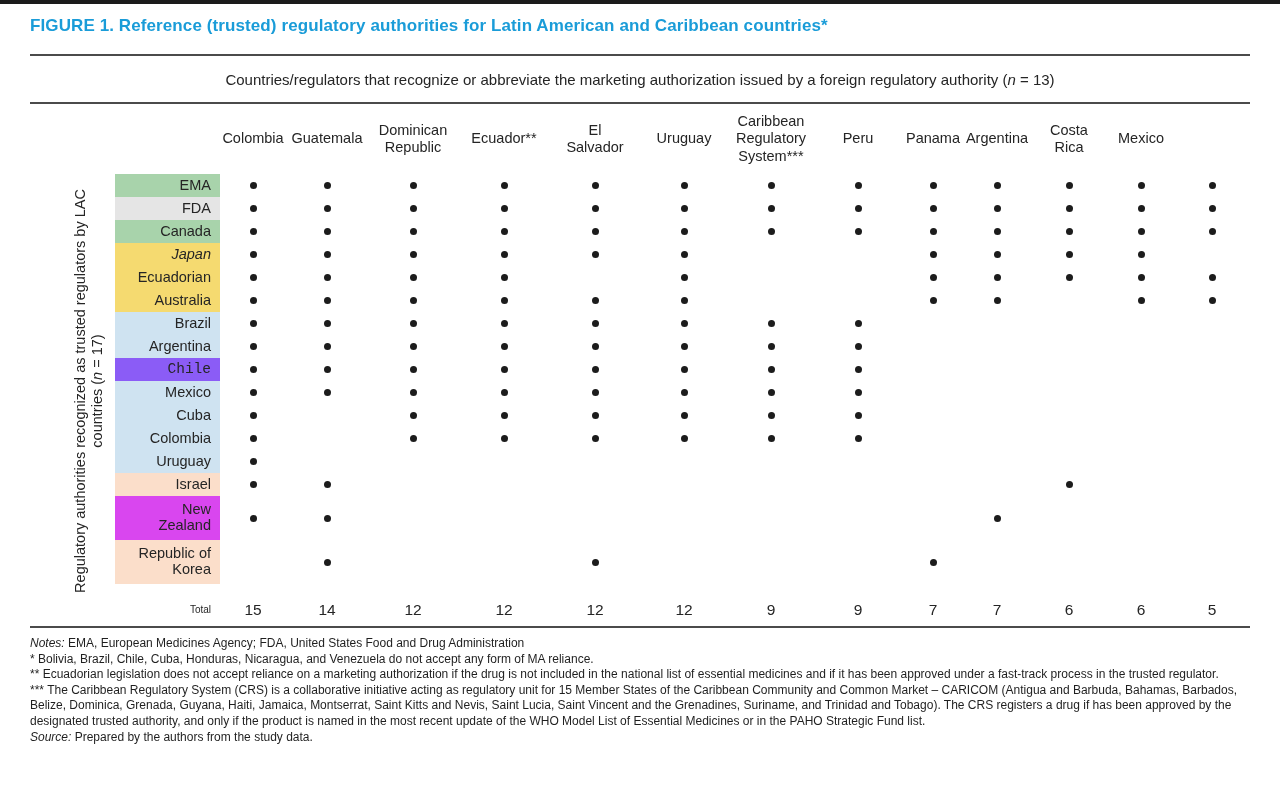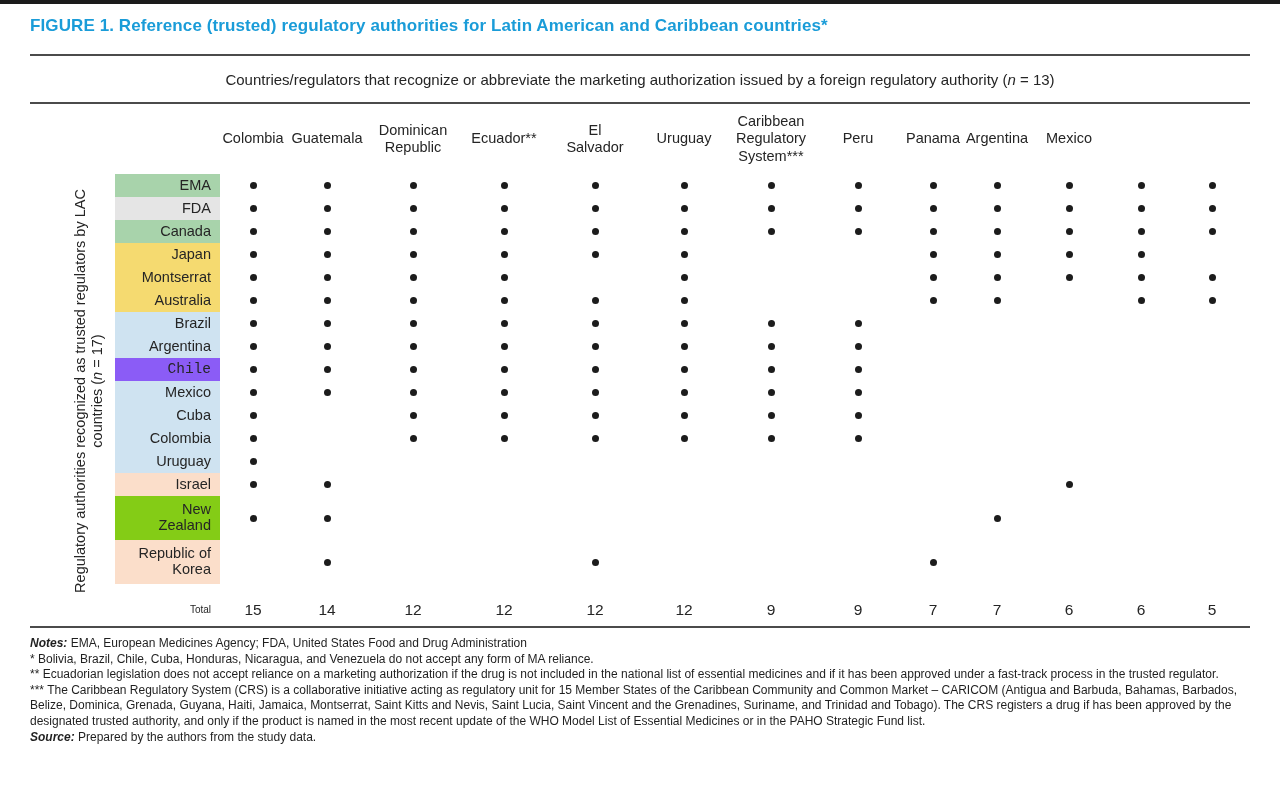--- a/index.html
+++ b/index.html
@@ -42,21 +42,21 @@
   .total-label{font-size:10px;background:transparent !important;}
   .total-value{font-size:15.5px;}
   .dot{width:7px;height:7px;border-radius:50%;background:#1c1c1c;display:block;}
   .axis-label{
     position:absolute;left:-158px;top:270px;width:433px;
     text-align:center;font-size:14.5px;line-height:17px;
     transform:rotate(-90deg);
   }
   .notes{margin-top:8px;font-size:12px;line-height:15.6px;color:#1f1f1f;}
   .notes p{margin:0;}
-  .lead{font-weight:700;font-style:italic;}
+  .lead{font-weight:400;font-style:italic;}
 </style>
 </head>
 <body>
 
 <div class="top-strip"></div>
 
 <div class="page">
 
   <div class="title" style="color: rgb(26, 156, 216);">FIGURE 1. Reference (trusted) regulatory authorities for Latin American and Caribbean countries*</div>
 
@@ -81,20 +81,22 @@
         <div class="cell header-cell">Ecuador**</div>
         <div class="cell header-cell">El
 Salvador</div>
         <div class="cell header-cell">Uruguay</div>
         <div class="cell header-cell">Caribbean
 Regulatory
 System***</div>
         <div class="cell header-cell">Peru</div>
         <div class="cell header-cell">Panama</div>
         <div class="cell header-cell">Argentina</div>
+        <div class="cell header-cell">Costa
+Rica</div>
         <div class="cell header-cell">Mexico</div>
       </div>
       <div class="row">
         <div class="cell axis-spacer"></div>
         <div class="cell label-cell" style="background: rgb(168, 211, 171);">EMA</div>
         <div class="cell dot-cell">
           <span class="dot" style="background: rgb(28, 28, 28);"></span>
         </div>
         <div class="cell dot-cell">
           <span class="dot" style="background: rgb(28, 28, 28);"></span>
@@ -214,58 +216,58 @@
         </div>
         <div class="cell dot-cell">
           <span class="dot" style="background: rgb(28, 28, 28);"></span>
         </div>
         <div class="cell dot-cell">
           <span class="dot" style="background: rgb(28, 28, 28);"></span>
         </div>
       </div>
       <div class="row">
         <div class="cell axis-spacer"></div>
-        <div class="cell label-cell" style="background: rgb(245, 218, 112);">Japan</div>
-        <div class="cell dot-cell">
-          <span class="dot" style="background: rgb(28, 28, 28);"></span>
-        </div>
-        <div class="cell dot-cell">
-          <span class="dot" style="background: rgb(28, 28, 28);"></span>
-        </div>
-        <div class="cell dot-cell">
-          <span class="dot" style="background: rgb(28, 28, 28);"></span>
-        </div>
-        <div class="cell dot-cell">
-          <span class="dot" style="background: rgb(28, 28, 28);"></span>
-        </div>
-        <div class="cell dot-cell">
-          <span class="dot" style="background: rgb(28, 28, 28);"></span>
-        </div>
-        <div class="cell dot-cell">
-          <span class="dot" style="background: rgb(28, 28, 28);"></span>
-        </div>
-        <div class="cell dot-cell"></div>
-        <div class="cell dot-cell"></div>
-        <div class="cell dot-cell">
-          <span class="dot" style="background: rgb(28, 28, 28);"></span>
-        </div>
-        <div class="cell dot-cell">
-          <span class="dot" style="background: rgb(28, 28, 28);"></span>
-        </div>
-        <div class="cell dot-cell">
-          <span class="dot" style="background: rgb(28, 28, 28);"></span>
-        </div>
-        <div class="cell dot-cell">
-          <span class="dot" style="background: rgb(28, 28, 28);"></span>
-        </div>
-        <div class="cell dot-cell"></div>
-      </div>
-      <div class="row">
-        <div class="cell axis-spacer"></div>
-        <div class="cell label-cell" style="background: rgb(245, 218, 112);">Montserrat</div>
+        <div class="cell label-cell" style="background: rgb(245, 218, 112); font-style: italic;">Japan</div>
+        <div class="cell dot-cell">
+          <span class="dot" style="background: rgb(28, 28, 28);"></span>
+        </div>
+        <div class="cell dot-cell">
+          <span class="dot" style="background: rgb(28, 28, 28);"></span>
+        </div>
+        <div class="cell dot-cell">
+          <span class="dot" style="background: rgb(28, 28, 28);"></span>
+        </div>
+        <div class="cell dot-cell">
+          <span class="dot" style="background: rgb(28, 28, 28);"></span>
+        </div>
+        <div class="cell dot-cell">
+          <span class="dot" style="background: rgb(28, 28, 28);"></span>
+        </div>
+        <div class="cell dot-cell">
+          <span class="dot" style="background: rgb(28, 28, 28);"></span>
+        </div>
+        <div class="cell dot-cell"></div>
+        <div class="cell dot-cell"></div>
+        <div class="cell dot-cell">
+          <span class="dot" style="background: rgb(28, 28, 28);"></span>
+        </div>
+        <div class="cell dot-cell">
+          <span class="dot" style="background: rgb(28, 28, 28);"></span>
+        </div>
+        <div class="cell dot-cell">
+          <span class="dot" style="background: rgb(28, 28, 28);"></span>
+        </div>
+        <div class="cell dot-cell">
+          <span class="dot" style="background: rgb(28, 28, 28);"></span>
+        </div>
+        <div class="cell dot-cell"></div>
+      </div>
+      <div class="row">
+        <div class="cell axis-spacer"></div>
+        <div class="cell label-cell" style="background: rgb(245, 218, 112);">Ecuadorian</div>
         <div class="cell dot-cell">
           <span class="dot" style="background: rgb(28, 28, 28);"></span>
         </div>
         <div class="cell dot-cell">
           <span class="dot" style="background: rgb(28, 28, 28);"></span>
         </div>
         <div class="cell dot-cell">
           <span class="dot" style="background: rgb(28, 28, 28);"></span>
         </div>
         <div class="cell dot-cell">
@@ -561,21 +563,21 @@
         <div class="cell dot-cell"></div>
         <div class="cell dot-cell"></div>
         <div class="cell dot-cell">
           <span class="dot" style="background: rgb(28, 28, 28);"></span>
         </div>
         <div class="cell dot-cell"></div>
         <div class="cell dot-cell"></div>
       </div>
       <div class="row tall">
         <div class="cell axis-spacer"></div>
-        <div class="cell label-cell" style="background: #84cc16;">New
+        <div class="cell label-cell" style="background: #d946ef;">New
 Zealand</div>
         <div class="cell dot-cell">
           <span class="dot" style="background: rgb(28, 28, 28);"></span>
         </div>
         <div class="cell dot-cell">
           <span class="dot" style="background: rgb(28, 28, 28);"></span>
         </div>
         <div class="cell dot-cell"></div>
         <div class="cell dot-cell"></div>
         <div class="cell dot-cell"></div>

